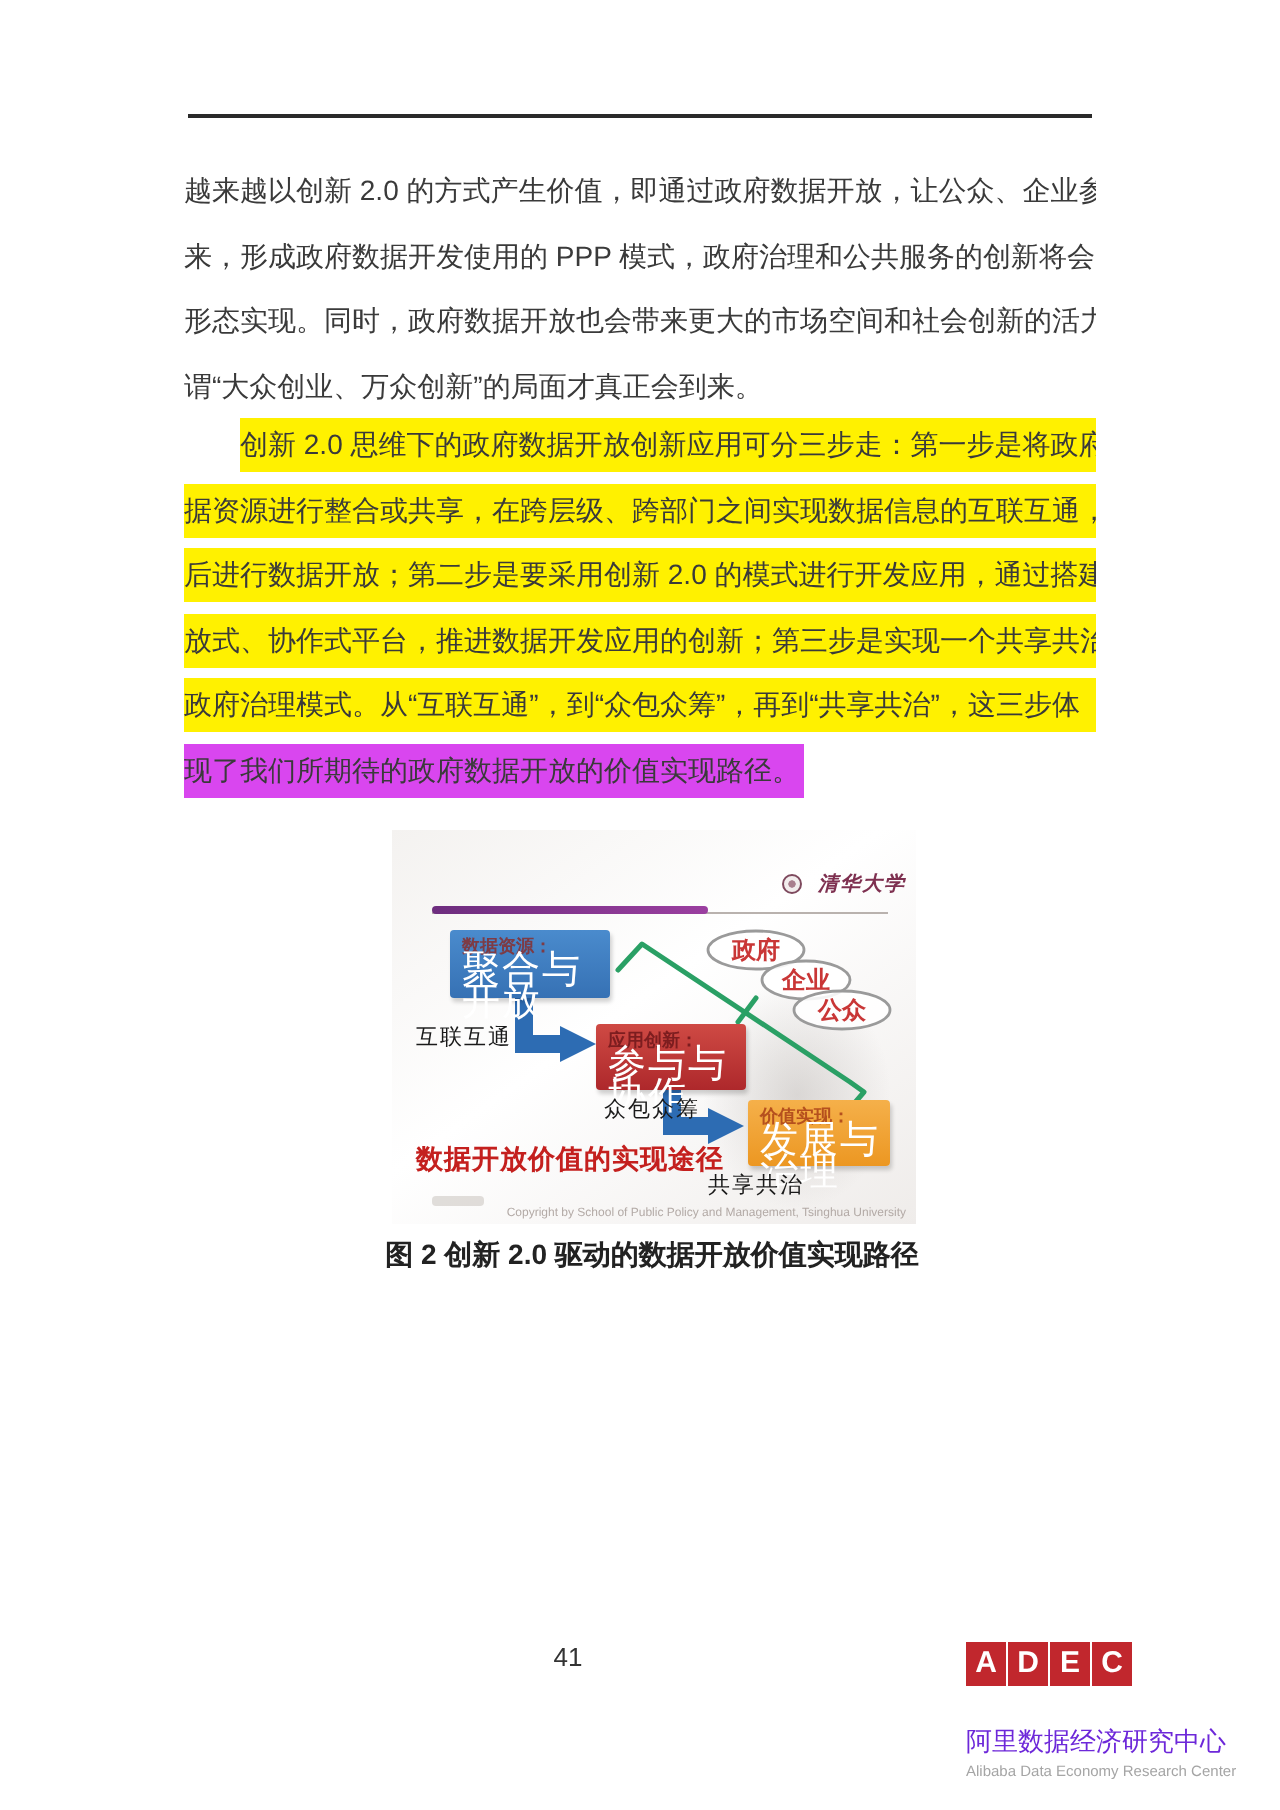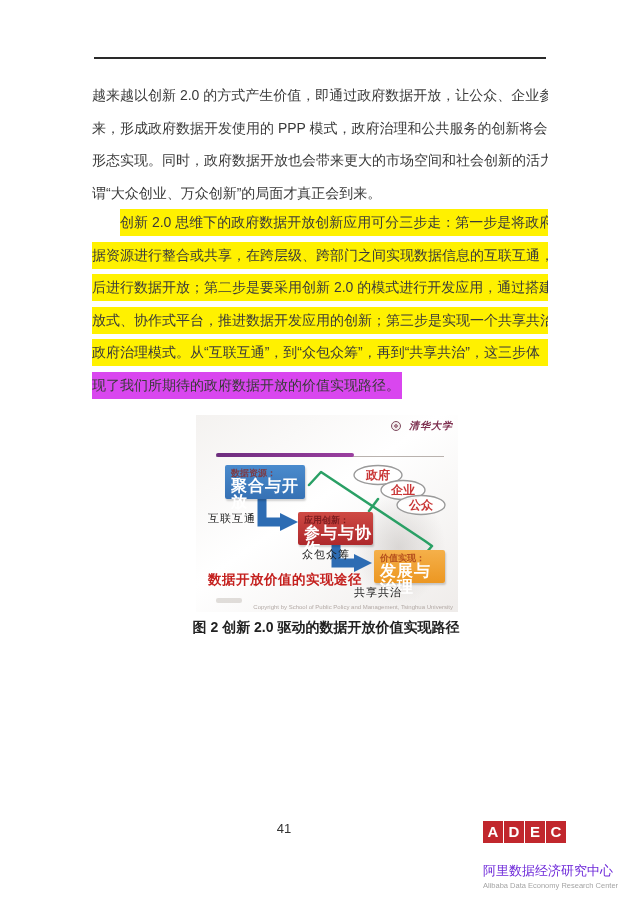--- a/index.html
+++ b/index.html
@@ -39,21 +39,21 @@
     position: absolute; left: 196px; top: 415px;
     width: 262px; height: 197px;
     background: linear-gradient(145deg, #f4f2f0 0%, #ffffff 45%, #efecea 100%);
     overflow: hidden;
   }
   .fig-shadow {
     position: absolute; right: 12px; top: 75px; width: 95px; height: 115px;
     background: radial-gradient(ellipse at center, rgba(150,143,138,0.30), rgba(150,143,138,0) 70%);
   }
   .uni-logo {
-    position: absolute; right: 5px; top: 4px;
+    position: absolute; right: 5px; top: 20px;
     display: flex; align-items: center; gap: 8px;
   }
   .uni-circle {
     width: 10px; height: 10px; border-radius: 50%;
     border: 1.5px solid #7e4a5e;
     background: radial-gradient(circle, #a97f8e 0 30%, #f2eded 35%);
   }
   .uni-text {
     font-family: "DejaVu Serif", serif; font-style: italic;
     font-size: 10px; font-weight: bold; color: #7e3050; letter-spacing: 1px;
@@ -72,21 +72,21 @@
     background: linear-gradient(90deg, #6d2d7e, #9b3fa0);
     border-radius: 2px;
   }
   .fig-svg { position: absolute; left: 0; top: 0; }
   .fig-box {
     position: absolute; border-radius: 2px;
     box-shadow: 1px 2px 2px rgba(0,0,0,0.18);
     padding: 3px 0 0 6px;
   }
   .fig-box .tag { font-size: 9px; line-height: 10px; font-weight: bold; display: block; }
-  .fig-box .main { font-size: 16px; line-height: 16px; font-weight: bold; color: #ffffff; display: block; letter-spacing: 1px; }
+  .fig-box .main { font-size: 19px; line-height: 16px; font-weight: normal; color: #ffffff; display: block; letter-spacing: 1px; }
   .box-blue   { left: 29px;  top: 50px;  width: 80px; height: 34px; background: linear-gradient(180deg, #4a8bcd, #3671b4); }
   .box-blue .tag   { color: #7d3b45; }
   .box-red    { left: 102px; top: 97px;  width: 75px; height: 33px; background: linear-gradient(180deg, #cf4a44, #ae282b); }
   .box-red .tag    { color: #7c1d1f; }
   .box-orange { left: 178px; top: 135px; width: 71px; height: 33px; background: linear-gradient(180deg, #f5b04a, #ec9722); }
   .box-orange .tag { color: #b5501e; }
   .stage-label {
     position: absolute; font-size: 11px; color: #1a1a1a; letter-spacing: 1px;
   }
   .stage-1 { left: 12px;  top: 96px; }

